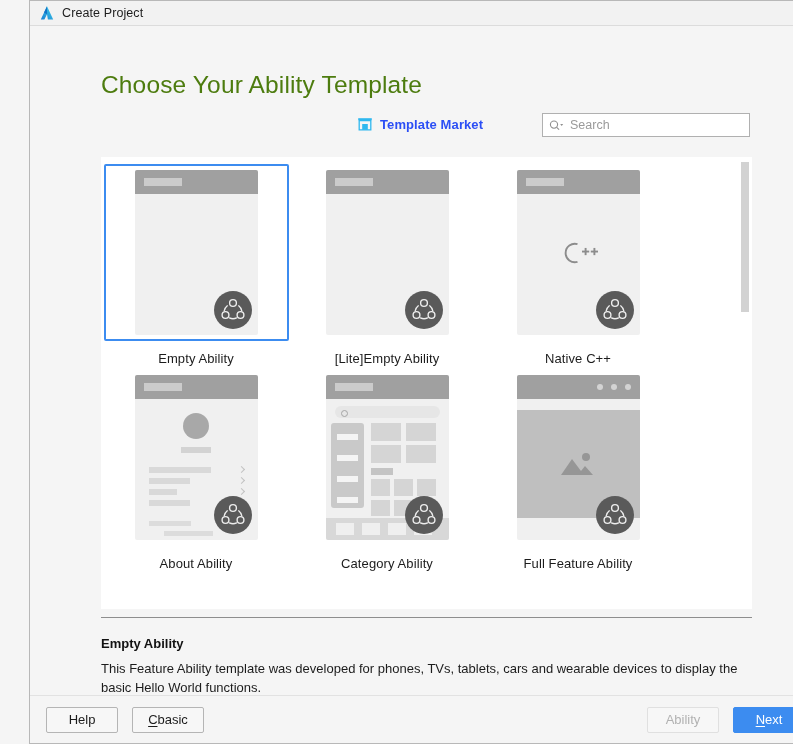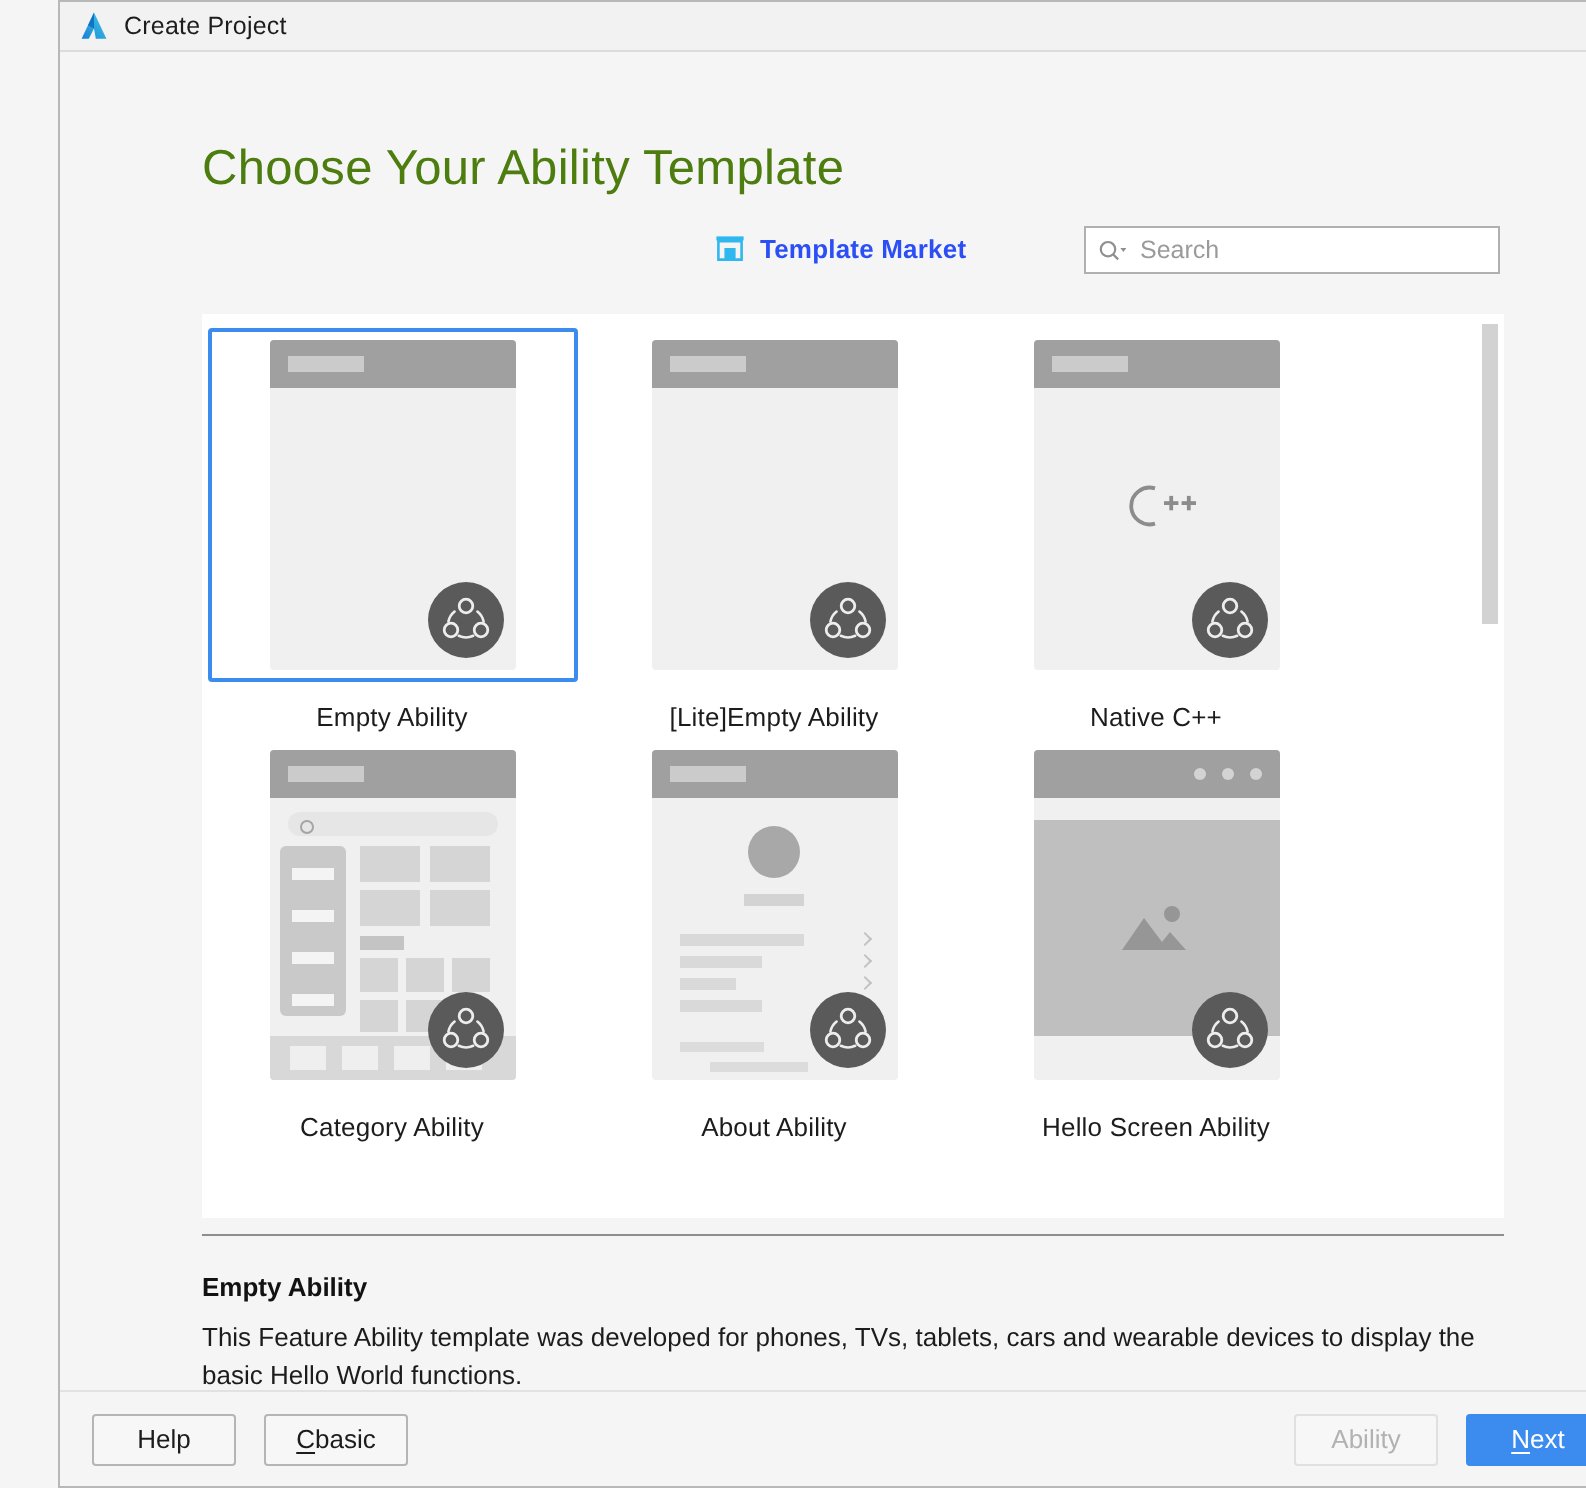--- a/index.html
+++ b/index.html
@@ -459,64 +459,20 @@
                 <circle cx="19" cy="12" r="3.4" fill="none" stroke="#ededed" stroke-width="1.4"></circle>
                 <circle cx="11.5" cy="24" r="3.4" fill="none" stroke="#ededed" stroke-width="1.4"></circle>
                 <circle cx="26.5" cy="24" r="3.4" fill="none" stroke="#ededed" stroke-width="1.4"></circle>
                 <path d="M13.3 14.8 A8.6 8.6 0 0 0 10.2 19.8" fill="none" stroke="#ededed" stroke-width="1.3" stroke-linecap="round"></path>
                 <path d="M24.7 14.8 A8.6 8.6 0 0 1 27.8 19.8" fill="none" stroke="#ededed" stroke-width="1.3" stroke-linecap="round"></path>
                 <path d="M15.4 26.9 A8.6 8.6 0 0 0 22.6 26.9" fill="none" stroke="#ededed" stroke-width="1.3" stroke-linecap="round"></path>
               </svg>
             </div>
           </div>
           <div class="card-label">Native C++</div>
-        </div>
-
-        <div class="card">
-          <div class="thumb-frame">
-            <div class="thumb">
-              <div class="thumb-header">
-                <div class="hdr-bar"></div>
-              </div>
-              <div class="cat-search"></div>
-              <div class="cat-side">
-                <i style="top:11px"></i>
-                  <i style="top:32px"></i>
-                  <i style="top:53px"></i>
-                  <i style="top:74px"></i>
-              </div>
-              <div class="cat-tile" style="left:45px;top:48px;width:30px;height:18px;"></div>
-              <div class="cat-tile" style="left:80px;top:48px;width:30px;height:18px;"></div>
-              <div class="cat-tile" style="left:45px;top:70px;width:30px;height:18px;"></div>
-              <div class="cat-tile" style="left:80px;top:70px;width:30px;height:18px;"></div>
-              <div class="cat-tile" style="left:45px;top:93px;width:22px;height:7px;background:#c4c4c4;"></div>
-              <div class="cat-tile" style="left:45px;top:104px;width:19px;height:17px;"></div>
-              <div class="cat-tile" style="left:68px;top:104px;width:19px;height:17px;"></div>
-              <div class="cat-tile" style="left:91px;top:104px;width:19px;height:17px;"></div>
-              <div class="cat-tile" style="left:45px;top:125px;width:19px;height:16px;"></div>
-              <div class="cat-tile" style="left:68px;top:125px;width:19px;height:16px;"></div>
-              <div class="cat-tile" style="left:91px;top:125px;width:19px;height:16px;"></div>
-              <div class="cat-bottom">
-                <i style="left:10px"></i>
-                  <i style="left:36px"></i>
-                  <i style="left:62px"></i>
-                  <i style="left:88px"></i>
-              </div>
-              <svg class="badge" viewBox="0 0 38 38">
-                <circle cx="19" cy="19" r="19" fill="#5a5a5a"></circle>
-                <circle cx="19" cy="12" r="3.4" fill="none" stroke="#ededed" stroke-width="1.4"></circle>
-                <circle cx="11.5" cy="24" r="3.4" fill="none" stroke="#ededed" stroke-width="1.4"></circle>
-                <circle cx="26.5" cy="24" r="3.4" fill="none" stroke="#ededed" stroke-width="1.4"></circle>
-                <path d="M13.3 14.8 A8.6 8.6 0 0 0 10.2 19.8" fill="none" stroke="#ededed" stroke-width="1.3" stroke-linecap="round"></path>
-                <path d="M24.7 14.8 A8.6 8.6 0 0 1 27.8 19.8" fill="none" stroke="#ededed" stroke-width="1.3" stroke-linecap="round"></path>
-                <path d="M15.4 26.9 A8.6 8.6 0 0 0 22.6 26.9" fill="none" stroke="#ededed" stroke-width="1.3" stroke-linecap="round"></path>
-              </svg>
-            </div>
-          </div>
-          <div class="card-label">Category Ability</div>
         </div>
 
         <div class="card">
           <div class="thumb-frame">
             <div class="thumb">
               <div class="thumb-header">
                 <div class="hdr-bar"></div>
               </div>
               <div class="ab-avatar"></div>
               <div class="ab-name"></div>
@@ -541,45 +497,89 @@
               </svg>
             </div>
           </div>
           <div class="card-label">About Ability</div>
         </div>
 
         <div class="card">
           <div class="thumb-frame">
             <div class="thumb">
               <div class="thumb-header">
-                <div class="dots">
-                    <i></i>
-                    <i></i>
-                    <i></i>
-                  </div>
-              </div>
-              <div class="fs-strip"></div>
-              <div class="fs-area">
-                <svg class="fs-img" viewBox="0 0 38 28">
-                  <circle cx="27" cy="7" r="4" fill="#969696"></circle>
-                  <path d="M2 25 L13 9 L22 21 L26 16 L34 25 Z" fill="#969696"></path>
-                </svg>
+                <div class="hdr-bar"></div>
+              </div>
+              <div class="cat-search"></div>
+              <div class="cat-side">
+                <i style="top:11px"></i>
+                  <i style="top:32px"></i>
+                  <i style="top:53px"></i>
+                  <i style="top:74px"></i>
+              </div>
+              <div class="cat-tile" style="left:45px;top:48px;width:30px;height:18px;"></div>
+              <div class="cat-tile" style="left:80px;top:48px;width:30px;height:18px;"></div>
+              <div class="cat-tile" style="left:45px;top:70px;width:30px;height:18px;"></div>
+              <div class="cat-tile" style="left:80px;top:70px;width:30px;height:18px;"></div>
+              <div class="cat-tile" style="left:45px;top:93px;width:22px;height:7px;background:#c4c4c4;"></div>
+              <div class="cat-tile" style="left:45px;top:104px;width:19px;height:17px;"></div>
+              <div class="cat-tile" style="left:68px;top:104px;width:19px;height:17px;"></div>
+              <div class="cat-tile" style="left:91px;top:104px;width:19px;height:17px;"></div>
+              <div class="cat-tile" style="left:45px;top:125px;width:19px;height:16px;"></div>
+              <div class="cat-tile" style="left:68px;top:125px;width:19px;height:16px;"></div>
+              <div class="cat-tile" style="left:91px;top:125px;width:19px;height:16px;"></div>
+              <div class="cat-bottom">
+                <i style="left:10px"></i>
+                  <i style="left:36px"></i>
+                  <i style="left:62px"></i>
+                  <i style="left:88px"></i>
               </div>
               <svg class="badge" viewBox="0 0 38 38">
                 <circle cx="19" cy="19" r="19" fill="#5a5a5a"></circle>
                 <circle cx="19" cy="12" r="3.4" fill="none" stroke="#ededed" stroke-width="1.4"></circle>
                 <circle cx="11.5" cy="24" r="3.4" fill="none" stroke="#ededed" stroke-width="1.4"></circle>
                 <circle cx="26.5" cy="24" r="3.4" fill="none" stroke="#ededed" stroke-width="1.4"></circle>
                 <path d="M13.3 14.8 A8.6 8.6 0 0 0 10.2 19.8" fill="none" stroke="#ededed" stroke-width="1.3" stroke-linecap="round"></path>
                 <path d="M24.7 14.8 A8.6 8.6 0 0 1 27.8 19.8" fill="none" stroke="#ededed" stroke-width="1.3" stroke-linecap="round"></path>
                 <path d="M15.4 26.9 A8.6 8.6 0 0 0 22.6 26.9" fill="none" stroke="#ededed" stroke-width="1.3" stroke-linecap="round"></path>
               </svg>
             </div>
           </div>
-          <div class="card-label">Hello Screen Ability</div>
+          <div class="card-label">Category Ability</div>
+        </div>
+
+        <div class="card">
+          <div class="thumb-frame">
+            <div class="thumb">
+              <div class="thumb-header">
+                <div class="dots">
+                    <i></i>
+                    <i></i>
+                    <i></i>
+                  </div>
+              </div>
+              <div class="fs-strip"></div>
+              <div class="fs-area">
+                <svg class="fs-img" viewBox="0 0 38 28">
+                  <circle cx="27" cy="7" r="4" fill="#969696"></circle>
+                  <path d="M2 25 L13 9 L22 21 L26 16 L34 25 Z" fill="#969696"></path>
+                </svg>
+              </div>
+              <svg class="badge" viewBox="0 0 38 38">
+                <circle cx="19" cy="19" r="19" fill="#5a5a5a"></circle>
+                <circle cx="19" cy="12" r="3.4" fill="none" stroke="#ededed" stroke-width="1.4"></circle>
+                <circle cx="11.5" cy="24" r="3.4" fill="none" stroke="#ededed" stroke-width="1.4"></circle>
+                <circle cx="26.5" cy="24" r="3.4" fill="none" stroke="#ededed" stroke-width="1.4"></circle>
+                <path d="M13.3 14.8 A8.6 8.6 0 0 0 10.2 19.8" fill="none" stroke="#ededed" stroke-width="1.3" stroke-linecap="round"></path>
+                <path d="M24.7 14.8 A8.6 8.6 0 0 1 27.8 19.8" fill="none" stroke="#ededed" stroke-width="1.3" stroke-linecap="round"></path>
+                <path d="M15.4 26.9 A8.6 8.6 0 0 0 22.6 26.9" fill="none" stroke="#ededed" stroke-width="1.3" stroke-linecap="round"></path>
+              </svg>
+            </div>
+          </div>
+          <div class="card-label">Full Feature Ability</div>
         </div>
 
       </div>
 
       <div class="scroll-track">
         <div class="scroll-thumb"></div>
       </div>
     </div>
 
     <div class="divider"></div>

